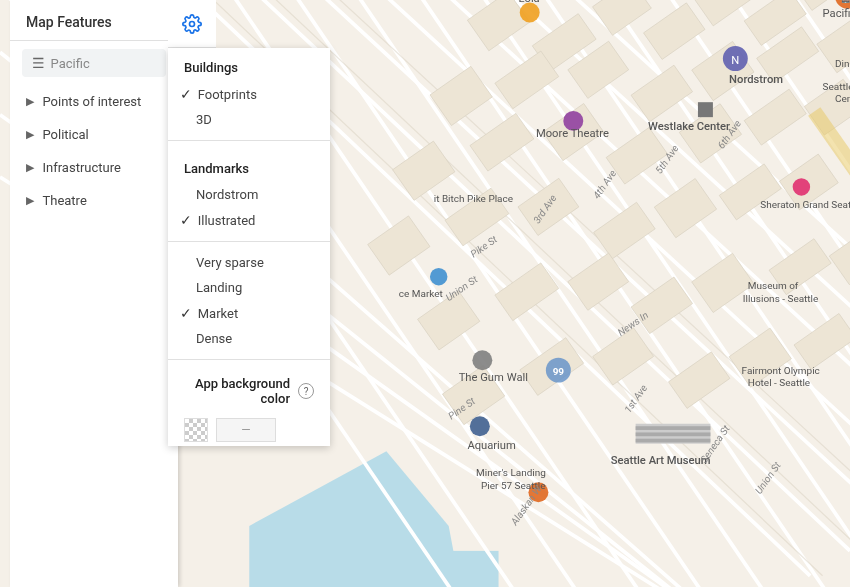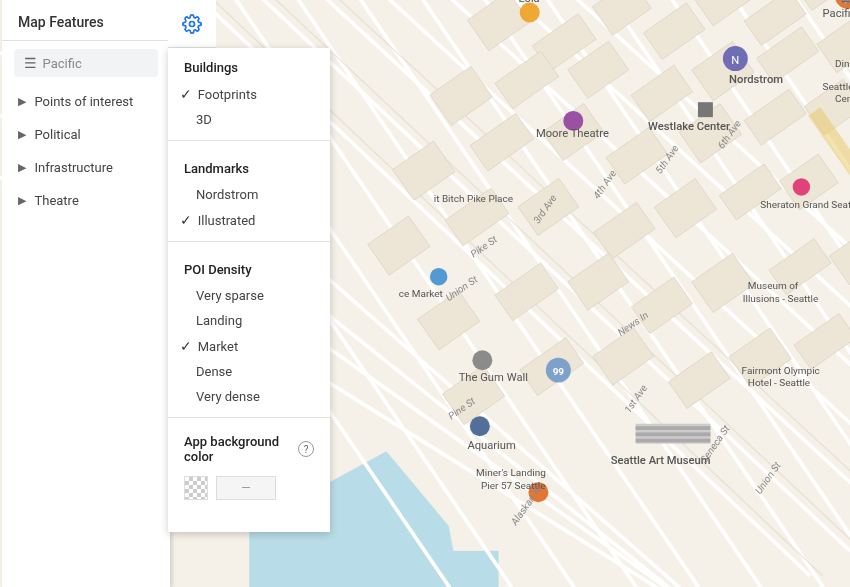--- a/index.html
+++ b/index.html
@@ -17,21 +17,21 @@
     
     #map-svg {
       position: absolute;
       top: 0; left: 0;
       width: 100%; height: 100%;
     }
 
     
     #sidebar {
       position: absolute;
-      top: 0; left: 2px;
+      top: 0; left: 10px;
       width: 168px;
       height: 587px;
       background: #fff;
       box-shadow: 2px 0 4px rgba(0,0,0,0.15);
       z-index: 10;
       display: flex;
       flex-direction: column;
     }
 
     #sidebar-title {
@@ -92,21 +92,21 @@
 
     
     #dropdown {
       position: absolute;
       top: 48px;
       left: 168px;
       width: 162px;
       background: #fff;
       box-shadow: 0 2px 8px rgba(0,0,0,0.2);
       z-index: 30;
-      padding-bottom: 28px;
+      padding-bottom: 0;
     }
 
     .dd-section-header {
       padding: 12px 16px 6px 16px;
       font-size: 13px;
       font-weight: 500;
       color: #222;
     }
 
     .dd-item {
@@ -134,20 +134,21 @@
       background: #e0e0e0;
       margin: 8px 0;
     }
 
     
     .dd-app-bg {
       display: flex;
       align-items: center;
       padding: 8px 16px;
       gap: 8px;
+      text-align: right;
     }
 
     .dd-app-bg .bg-label {
       font-size: 13px;
       color: #222;
       font-weight: 500;
       flex: 1;
     }
 
     .dd-app-bg .help-icon {
@@ -443,42 +444,38 @@
     <span>Nordstrom</span>
   </div>
 
   <div class="dd-item checked">
     <span class="check-mark">✓</span>
     <span>Illustrated</span>
   </div>
 
   <div class="dd-divider"></div>
 
-  <div class="dd-section-header">POI Density</div>
 
   <div class="dd-item">
     <span>Very sparse</span>
   </div>
 
   <div class="dd-item">
     <span>Landing</span>
   </div>
 
   <div class="dd-item checked">
     <span class="check-mark">✓</span>
     <span>Market</span>
   </div>
 
   <div class="dd-item">
     <span>Dense</span>
   </div>
 
-  <div class="dd-item">
-    <span>Very dense</span>
-  </div>
 
   <div class="dd-divider"></div>
 
   <div class="dd-app-bg">
     <span class="bg-label">App background color</span>
     <div class="help-icon">
       <span>?</span>
     </div>
   </div>
 

